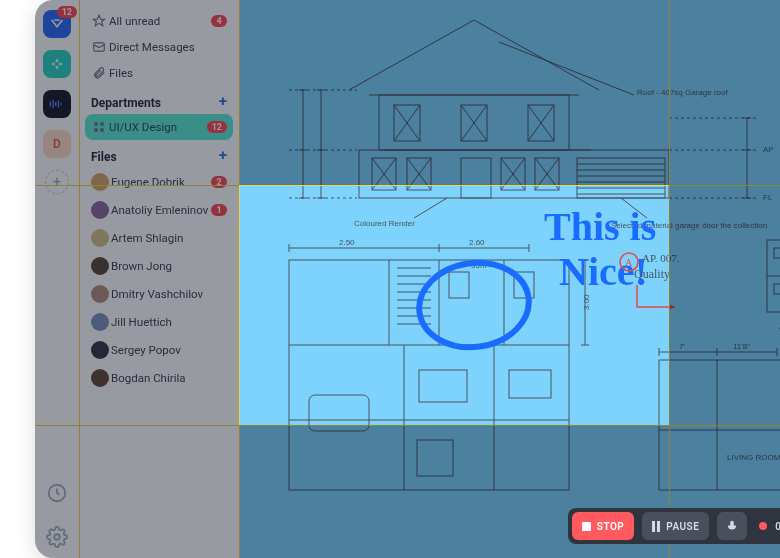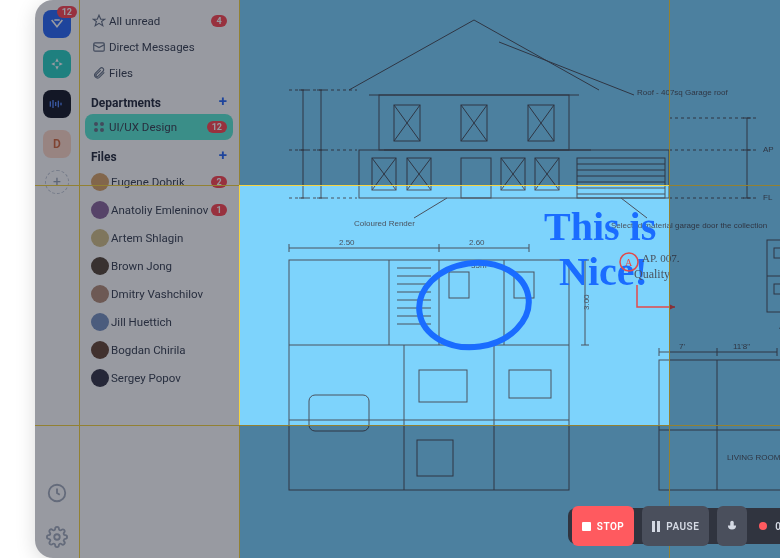--- a/index.html
+++ b/index.html
@@ -39,21 +39,21 @@
   .bp-txt { fill:#4a525e; font-size:8px; font-family: Arial, sans-serif; }
   .anno-circle { stroke:#1a6cff; stroke-width:6; fill:none; stroke-linecap:round; }
   .anno-text { fill:#1a6cff; font-family:"Comic Sans MS","Marker Felt",cursive; font-weight:700; }
   .anno-red { stroke:#e34a4a; stroke-width:1.5; fill:none; }
   .anno-red-fill { fill:#e34a4a; }
   
   .spot-real { position:absolute; z-index:56; pointer-events:none; box-shadow: 0 0 0 9999px rgba(10,15,30,.42); background:transparent; }
 
   
   .recbar { position:absolute; right:14px; bottom:14px; height:36px; background:#30343f; border-radius:8px; display:flex; align-items:center; padding:4px 10px 4px 4px; gap:8px; z-index:70; color:#d5dae4; font-size:10px; font-weight:600; letter-spacing:.5px; }
-  .recbtn { height:40px; border-radius:6px; display:flex; align-items:center; gap:6px; padding:0 10px; background:#4a4f5c; cursor:pointer; }
+  .recbtn { height:28px; border-radius:6px; display:flex; align-items:center; gap:6px; padding:0 10px; background:#4a4f5c; cursor:pointer; }
   .recbtn.stop { background:#ff5a5f; color:#fff; }
   .sq { width:9px; height:9px; background:#fff; border-radius:1px; }
   .pbars { display:flex; gap:2px; }
   .pbars span { width:3px; height:11px; background:#d5dae4; }
   .mic { width:14px; height:14px; }
   .recdot { width:8px; height:8px; border-radius:50%; background:#ff5a5f; margin-left:4px; }
 </style>
 </head>
 <body>
 
@@ -165,26 +165,26 @@
         </div>
         <div class="row">
           <span class="avatar" style="background: rgb(181, 143, 122);"></span>
           <span class="lbl">Dmitry Vashchilov</span>
         </div>
         <div class="row">
           <span class="avatar" style="background: rgb(122, 148, 194);"></span>
           <span class="lbl">Jill Huettich</span>
         </div>
         <div class="row">
+          <span class="avatar" style="background: rgb(58, 58, 74);"></span>
+          <span class="lbl">Sergey Popov</span>
+        </div>
+        <div class="row">
           <span class="avatar" style="background: rgb(106, 74, 58);"></span>
           <span class="lbl">Bogdan Chirila</span>
-        </div>
-        <div class="row">
-          <span class="avatar" style="background: rgb(58, 58, 74);"></span>
-          <span class="lbl">Sergey Popov</span>
         </div>
       </div>
   </div>
 
   <div class="canvas">
     <svg class="blueprint" viewBox="0 0 576 558">
 
       <g>
 
         <path class="bp-line" d="M110 90 L235 20 L360 90"></path>

